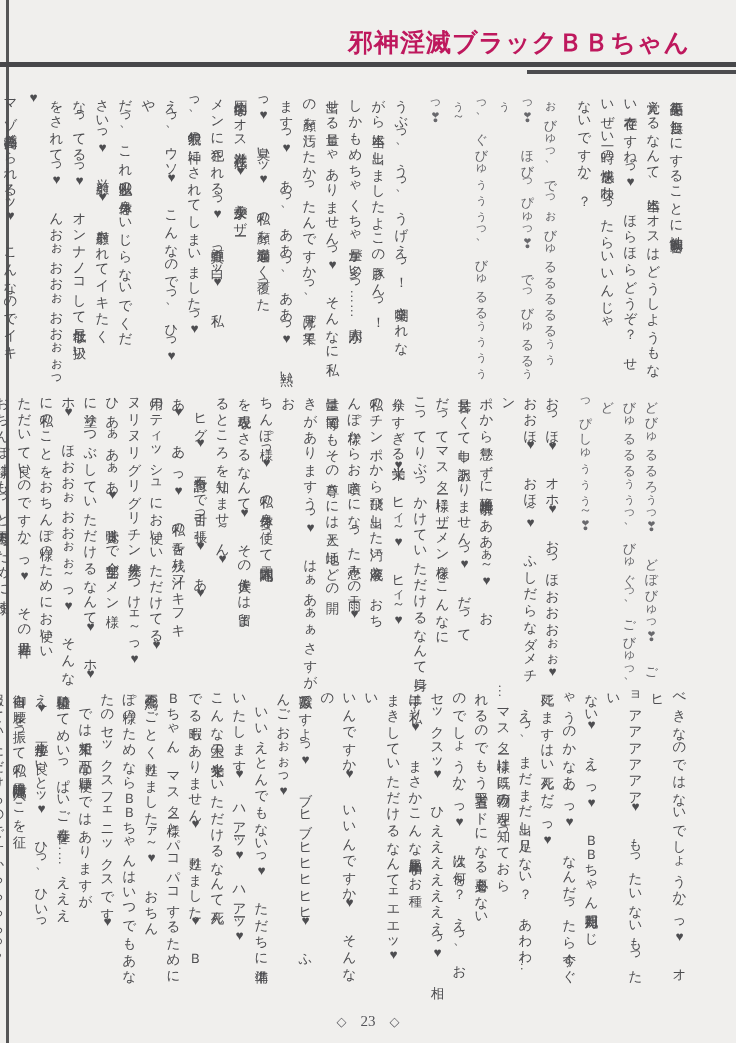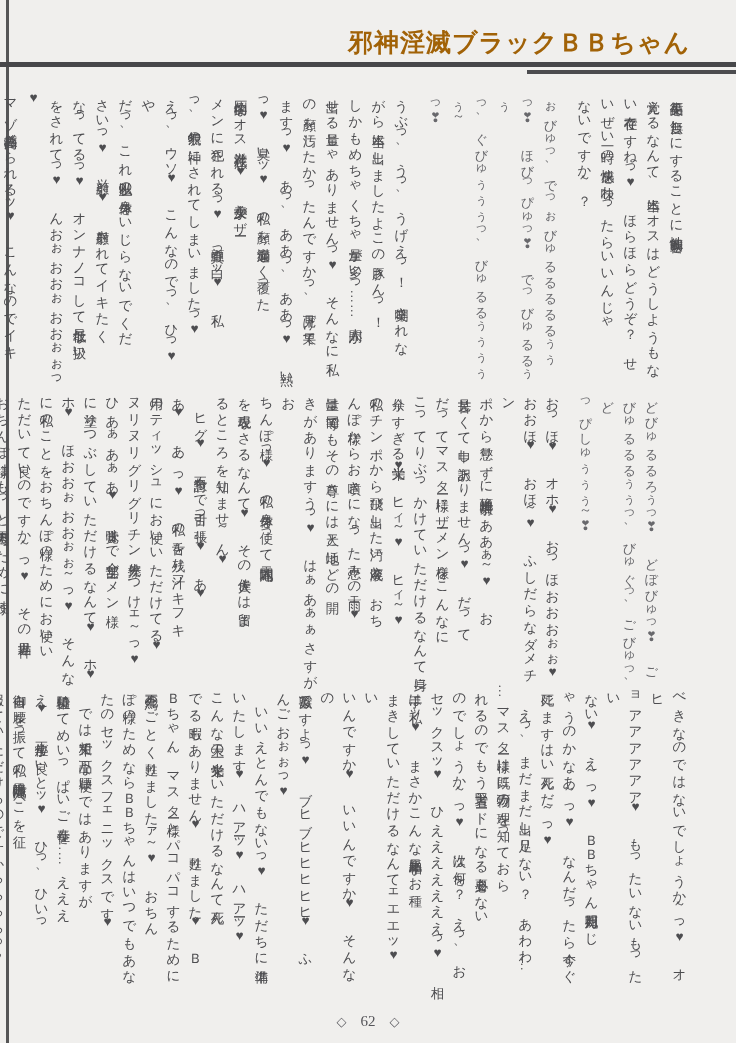--- a/index.html
+++ b/index.html
@@ -11,21 +11,21 @@
   .page{
     position:relative;width:736px;height:1043px;
     background:#f0efed;overflow:hidden;
   }
   .scan-edge{
     position:absolute;left:6px;top:0;width:3px;height:1043px;
     background:#39393b;opacity:.85;
   }
   .title{
     position:absolute;top:26px;right:46px;
-    font-size:25px;font-weight:700;color:#a16207;
+    font-size:25px;font-weight:700;color:#be185d;
     letter-spacing:1px;white-space:nowrap;
   }
   .rule-main{
     position:absolute;top:62px;left:0;width:736px;height:5px;
     background:#47474a;
   }
   .rule-sub{
     position:absolute;top:70px;right:0;width:209px;height:4px;
     background:#4c4c4f;
   }
@@ -162,16 +162,16 @@
           <div class="col">騎乗位にてめいっぱいご奉仕を……えええ</div>
           <div class="col">え♥　正常位が良いとッ♥　ひっ、ひいっ</div>
           <div class="col">御自ら腰を振って私の暗黒混沌穴ぽこを征</div>
           <div class="col">服していただけるのですかぁぁぁぁっ♥</div>
         </div>
       </div>
     </div>
 
   <div class="footer">
     <span class="diamond">◇</span>
-    <span>62</span>
+    <span>23</span>
     <span class="diamond">◇</span>
   </div>
 </div>
 
 </body></html>

